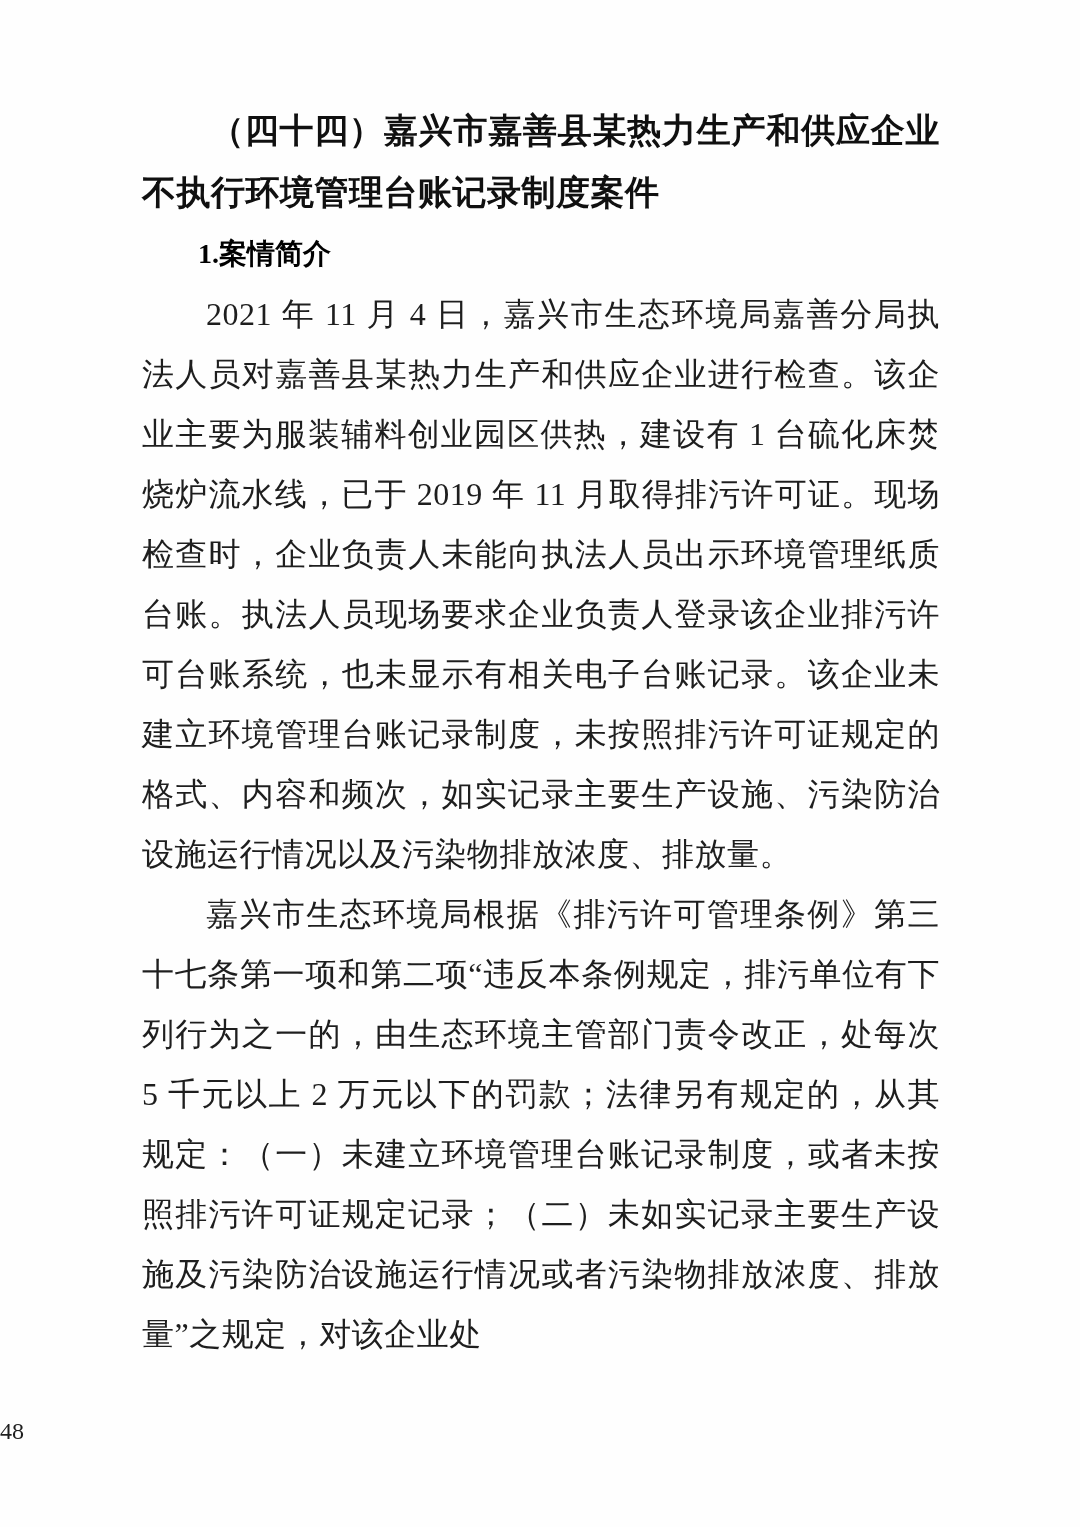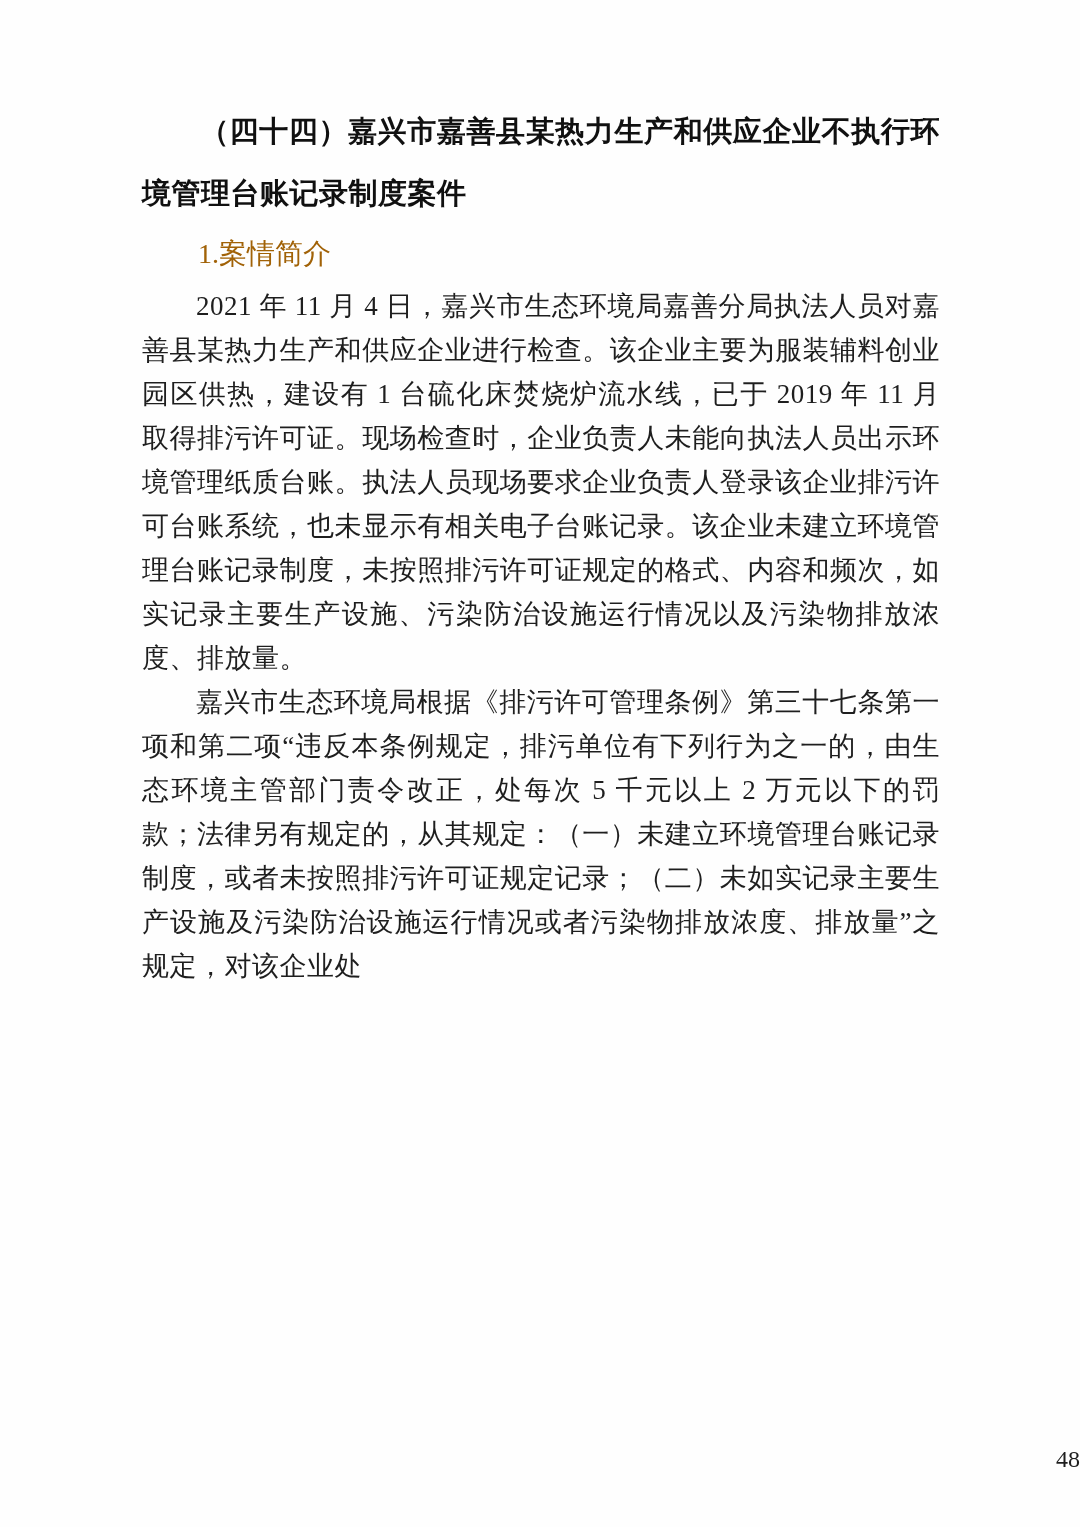--- a/index.html
+++ b/index.html
@@ -15,54 +15,53 @@
     color: #1e1e1e;
     position: relative;
     overflow: hidden;
   }
 
   .page-content {
     padding: 100px 140px 0 142px;
   }
 
   .doc-title {
-    font-size: 29px;
+    font-size: 34px;
     font-weight: 700;
     line-height: 62px;
     text-indent: 2em;
     text-align: justify;
     color: #101010;
     letter-spacing: 0.5px;
   }
 
   .sec-heading {
     font-size: 28px;
-    font-weight: 400;
+    font-weight: 700;
     line-height: 60px;
     text-indent: 2em;
-    color: #a16207;
+    color: #000000;
   }
 
   .body-para {
-    font-size: 27px;
-    line-height: 44px;
+    font-size: 32px;
+    line-height: 60px;
     text-indent: 2em;
     text-align: justify;
     letter-spacing: 0.5px;
   }
 
   .page-number {
     position: absolute;
     left: 0;
     right: 0;
     top: 1418px;
-    text-align: right;
+    text-align: left;
     font-size: 24px;
     color: #1e1e1e;
-    margin-top: 28px;
   }
 </style>
 </head>
 <body>
 
 <div class="page-content">
 
   <h1 class="doc-title">（四十四）嘉兴市嘉善县某热力生产和供应企业不执行环境管理台账记录制度案件</h1>
 
   <h2 class="sec-heading">1.案情简介</h2>

